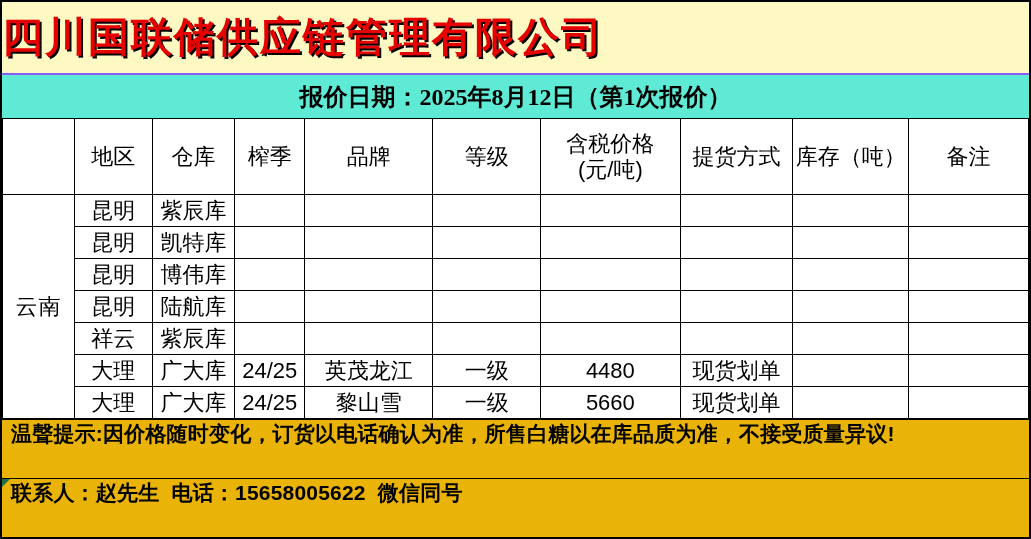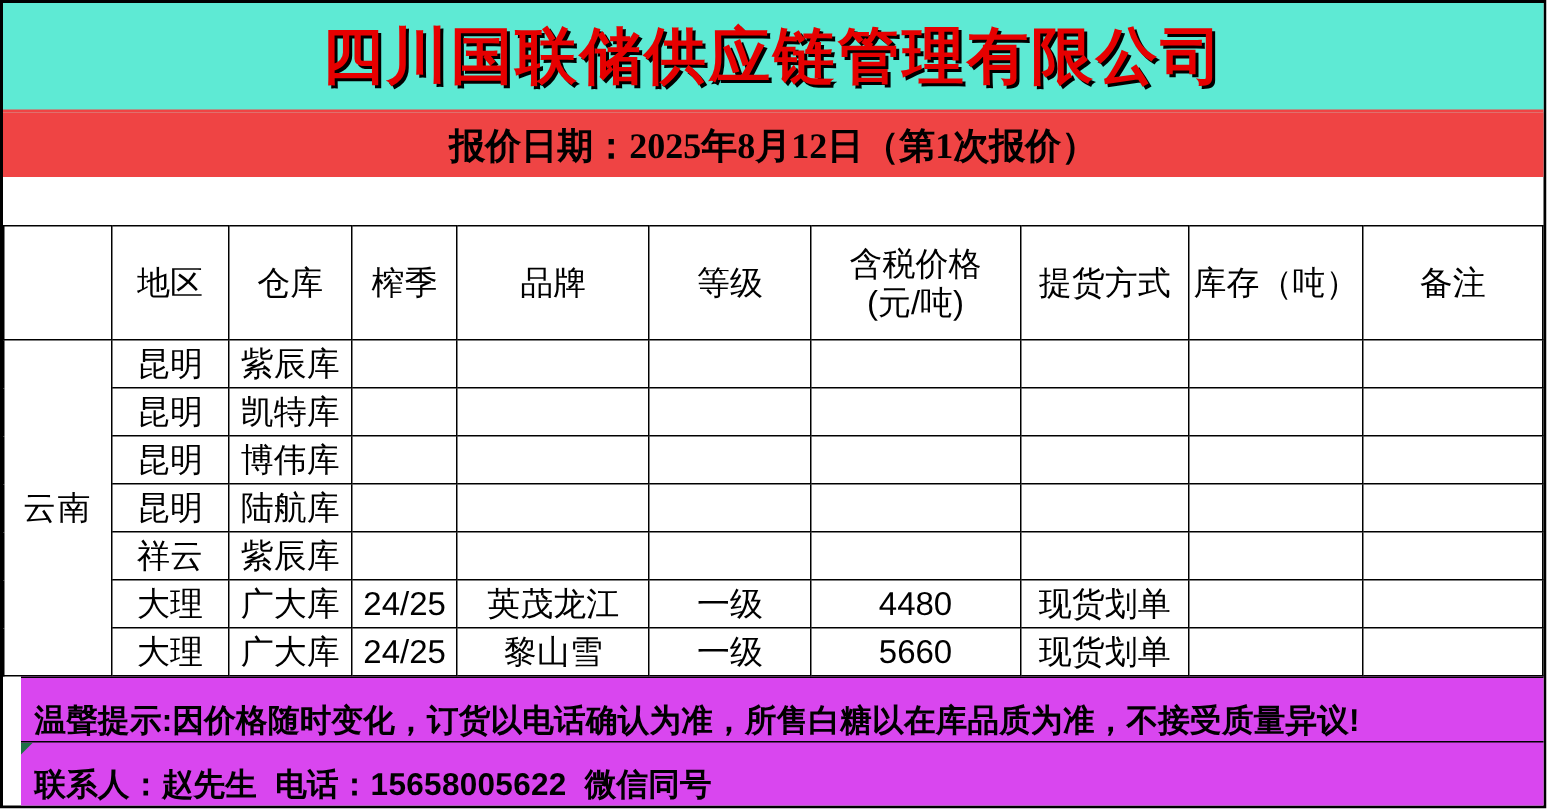--- a/index.html
+++ b/index.html
@@ -11,74 +11,72 @@
   }
   .sheet {
     width: 1031px; height: 539px;
     border: 2px solid #000;
     display: flex; flex-direction: column;
     background: #fff;
   }
   
   .title-band {
     flex: 0 0 73px;
-    background: #5eead4;
-    border-bottom: 2px solid #ef4444;
-    display: flex; align-items: center; justify-content: center;
+    background: #fef9c3;
+    border-bottom: 2px solid #8b5cf6;
+    display: flex; align-items: center; justify-content: flex-start;
   }
   .title-band h1 {
     font-family: "Liberation Serif", "DejaVu Serif", serif;
     font-size: 41px; font-weight: 700;
     color: #E60000;
     text-shadow: 2px 2px 0 #000000;
     letter-spacing: 2px;
     white-space: nowrap;
   }
   
   .date-band {
     flex: 0 0 43px;
-    background: #ef4444;
+    background: #5eead4;
     display: flex; align-items: center; justify-content: center;
   }
   .date-band .date-text {
     font-family: "Liberation Serif", "DejaVu Serif", serif;
     font-size: 24px; font-weight: 700; color: #000;
     white-space: pre;
   }
   
   table.quote {
     width: 100%;
     flex: 0 0 300px;
     border-collapse: collapse;
     table-layout: fixed;
-    margin-top: 32px;
   }
   table.quote td, table.quote th {
     border: 1px solid #000;
     text-align: center; vertical-align: middle;
     font-weight: 400;
     color: #000;
     overflow: hidden;
     white-space: nowrap;
   }
   table.quote .hdr-row th { height: 76px; font-size: 22px; }
   table.quote .body-row td { height: 32px; font-size: 22px; }
   td.region-group { font-size: 23px; letter-spacing: 1px; }
   .price-hdr div { line-height: 1.15; }
   td.season-cell { font-size: 20px; }
   td.price-cell { font-size: 22px; }
   
   .foot-row {
     flex: 1 1 29px;
-    background: #d946ef;
+    background: #eab308;
     border-top: 1px solid #000;
-    display: flex; align-items: flex-end;
+    display: flex; align-items: flex-start;
     position: relative;
     overflow: hidden;
-    margin-left: 12px;
   }
   .foot-row:first-of-type { border-top: 2px solid #000; }
   .foot-row .foot-text {
     font-size: 21px; font-weight: 700; color: #000;
     white-space: pre;
     padding-left: 9px;
     letter-spacing: 0.2px;
   }
   .foot-row.indent .foot-text { }
   .green-tri {

